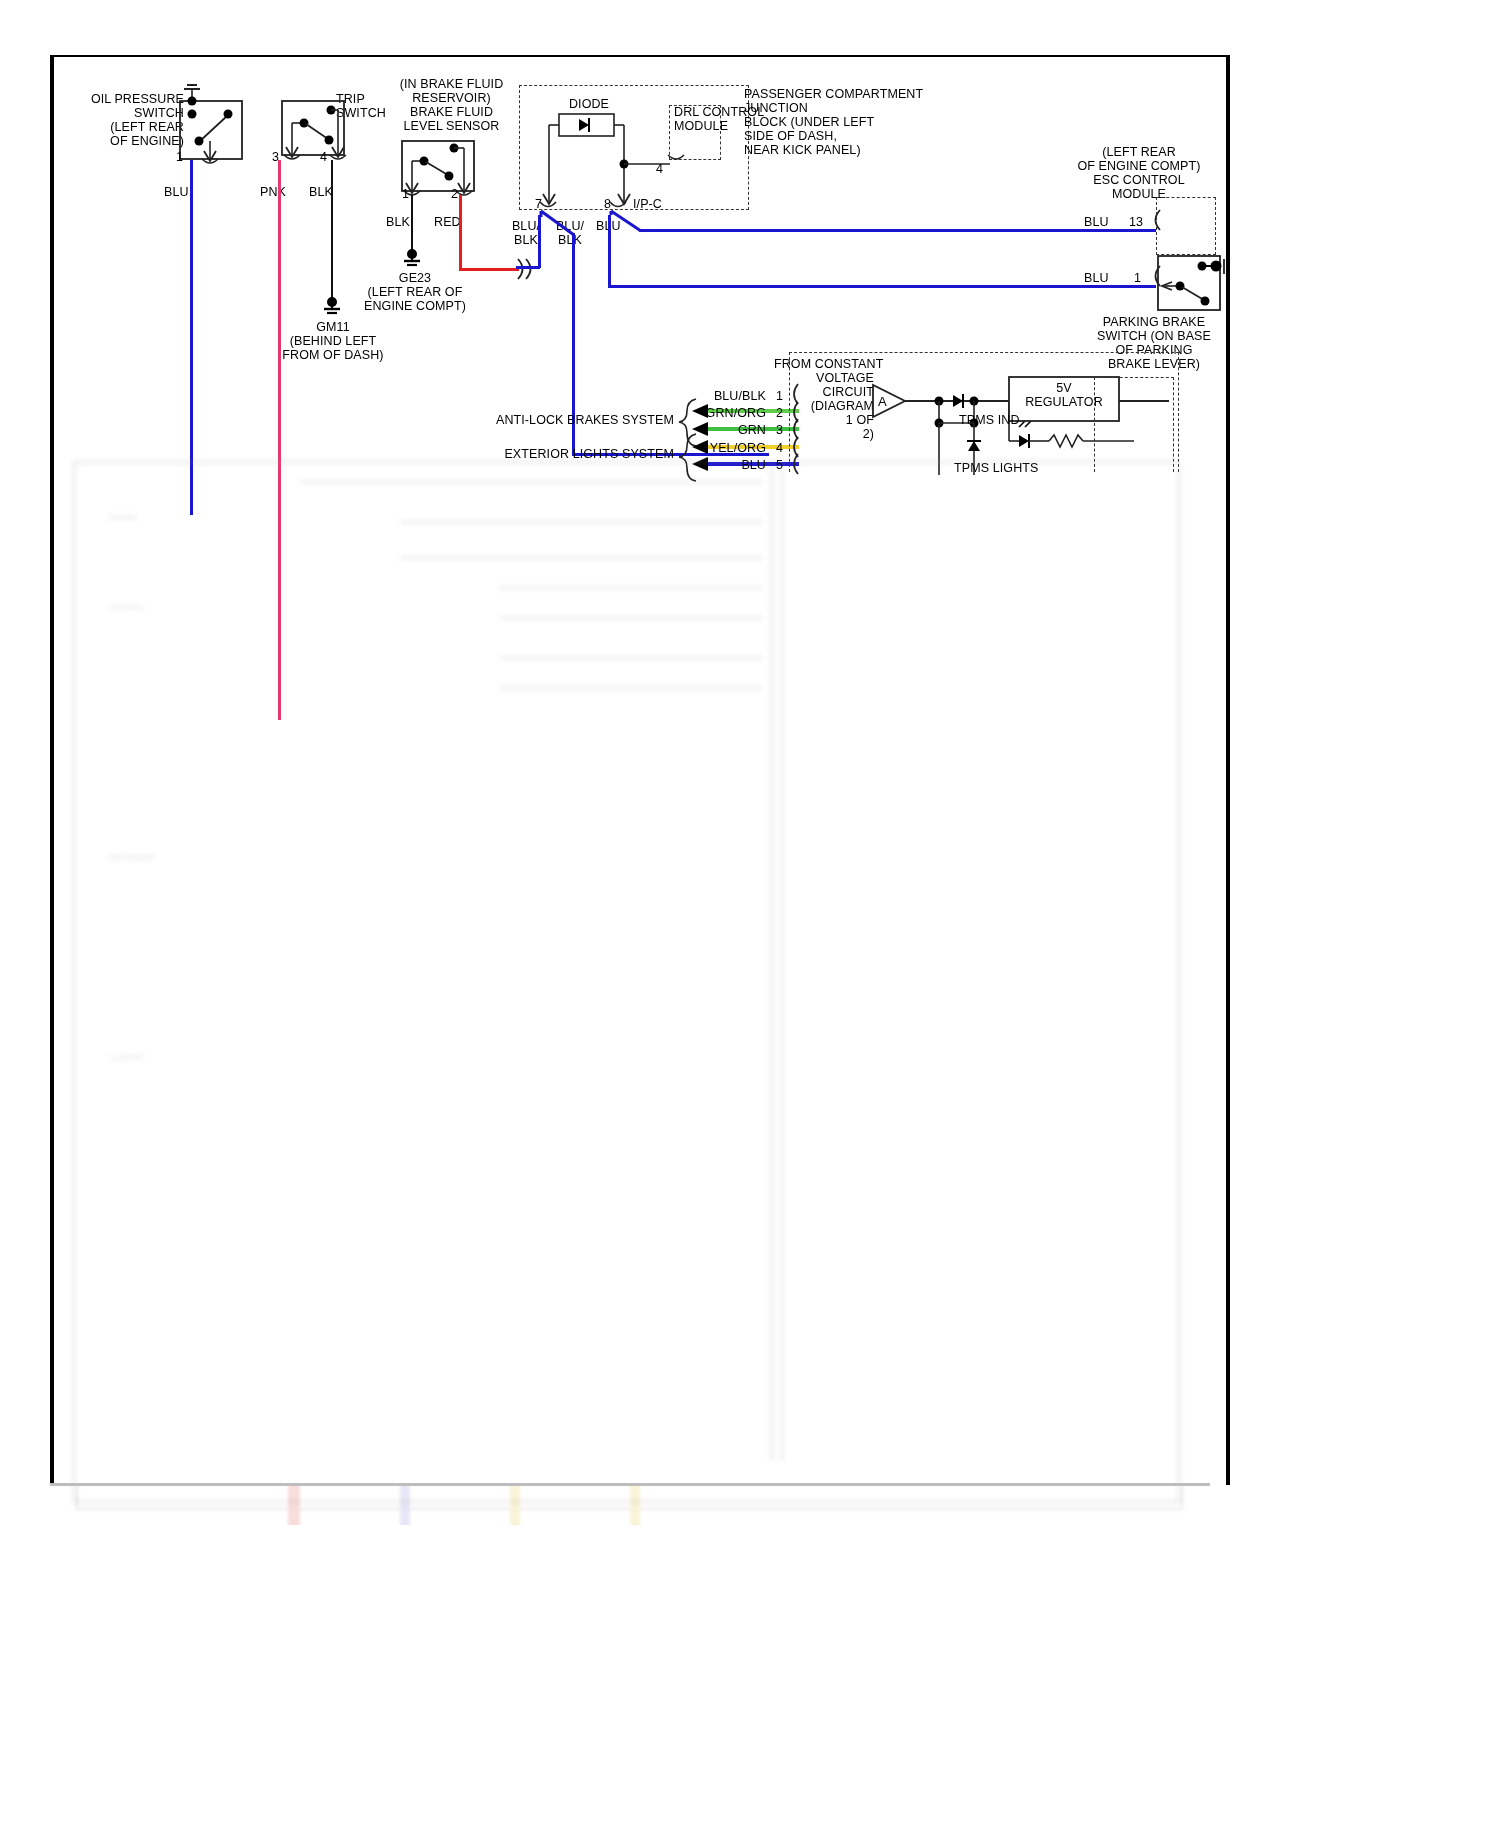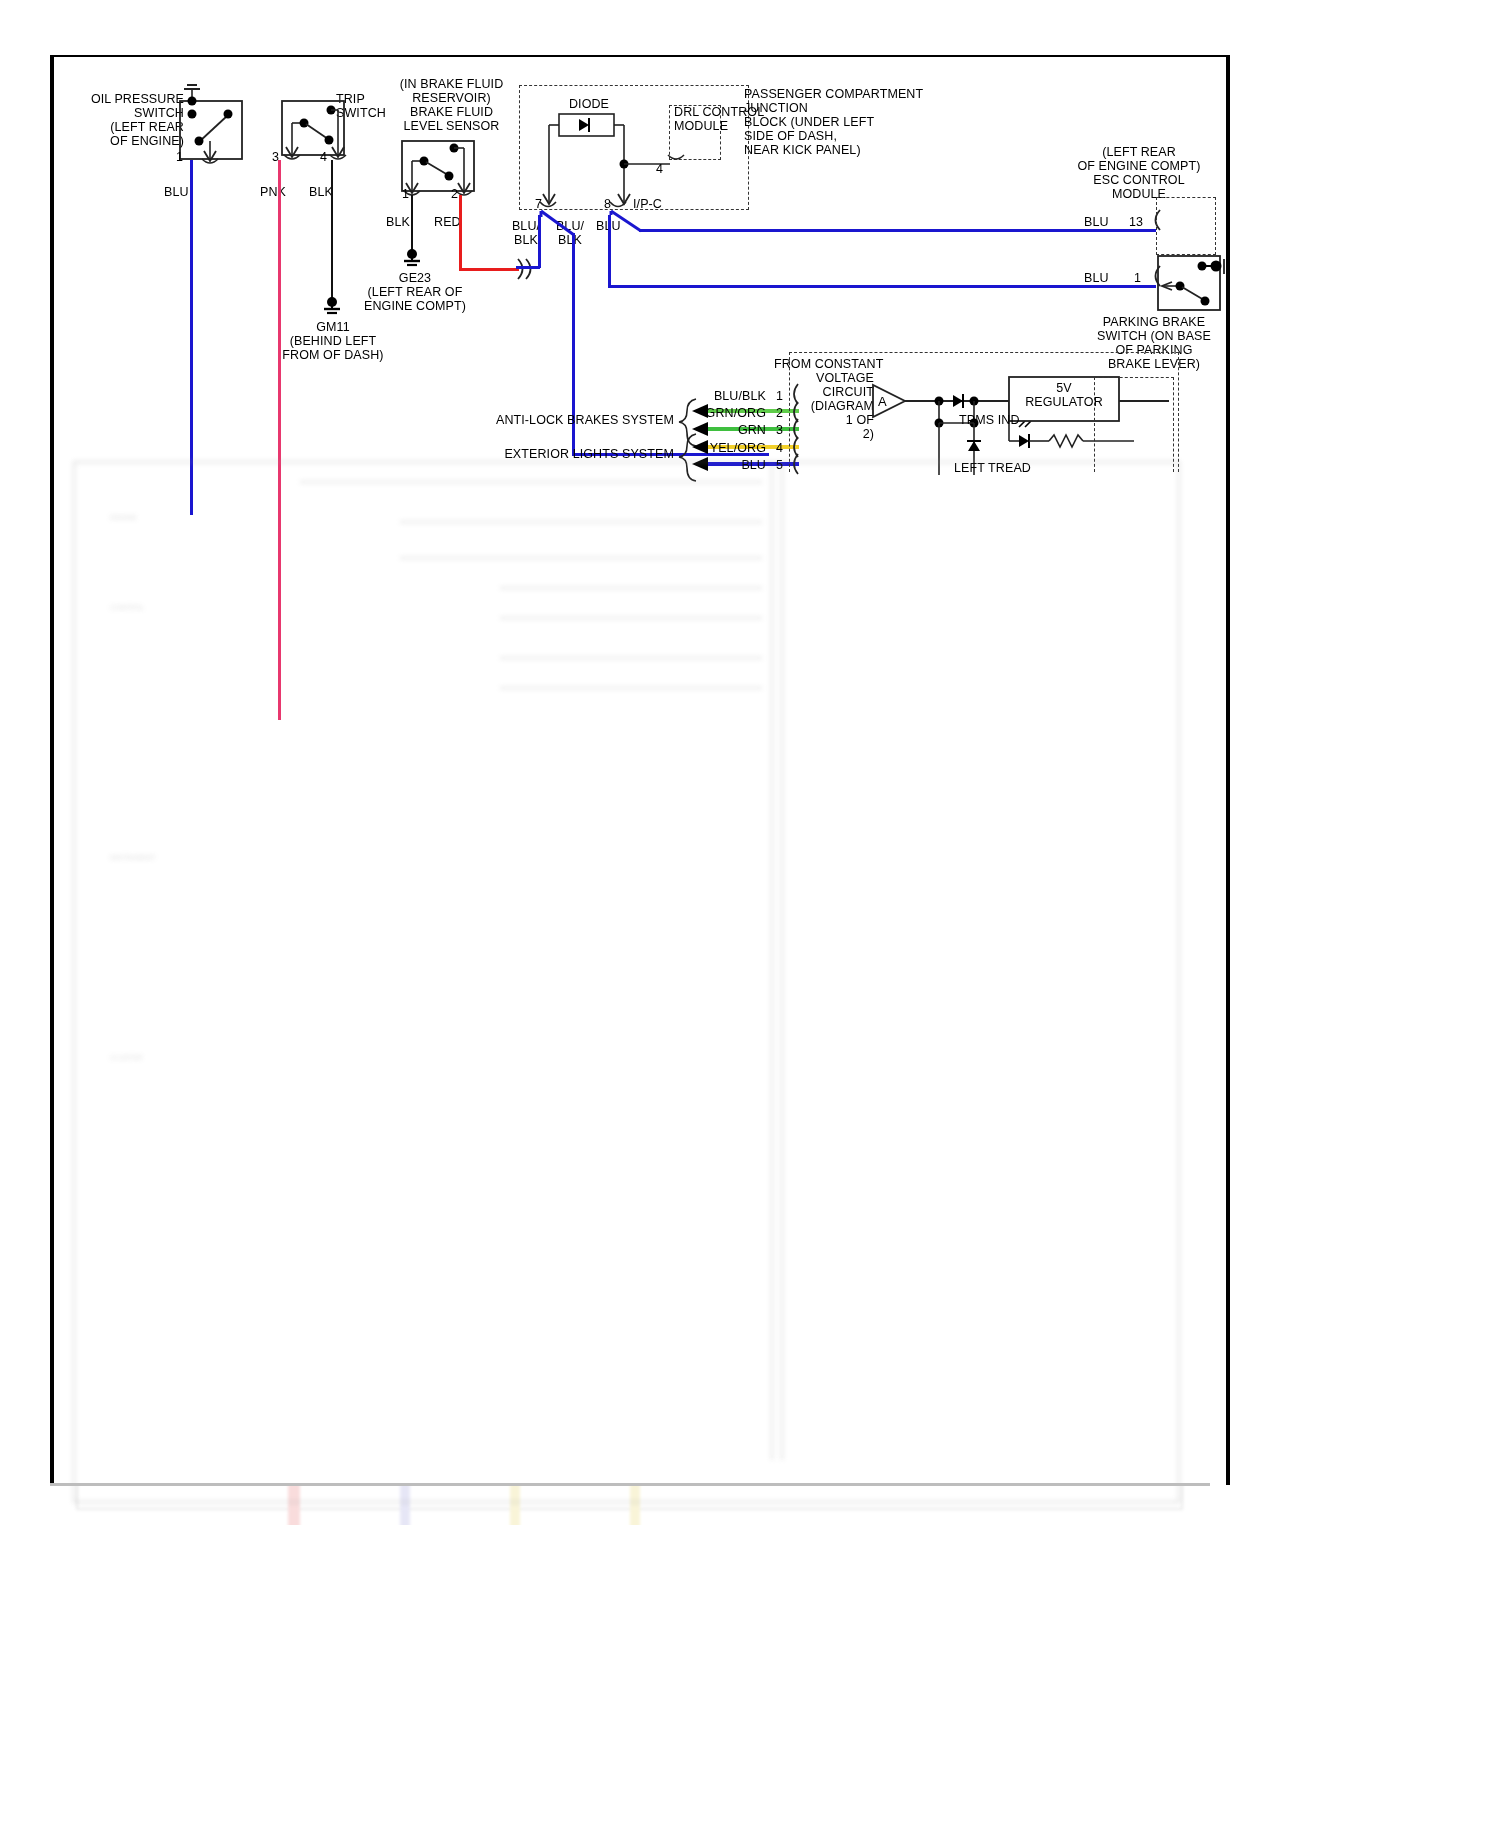--- a/index.html
+++ b/index.html
@@ -445,21 +445,21 @@
 
       <line x1="150" y1="52" x2="156" y2="46" stroke="#000" stroke-width="1.6"></line>
       <line x1="156" y1="52" x2="162" y2="46" stroke="#000" stroke-width="1.6"></line>
 
       <rect x="140" y="2" width="110" height="44" fill="#fff" stroke="#222" stroke-width="1.8"></rect>
       <line x1="250" y1="26" x2="300" y2="26" stroke="#222" stroke-width="1.8"></line>
     </svg>
     <div class="lbl c" style="left:955px; top:324px; width:110px;">5V
 REGULATOR</div>
     <div class="lbl" style="left:905px; top:356px;">TPMS IND</div>
-    <div class="lbl" style="left:900px; top:404px;">LEFT TREAD</div>
+    <div class="lbl" style="left:900px; top:404px;">TPMS LIGHTS</div>
     <div class="dbox" style="left:1040px; top:320px; width:80px; height:95px; border-bottom:none;"></div>
 
   </div>
 
   <div style="position:absolute; left:50px; top:460px; width:1160px; height:1060px; pointer-events:none;">
     <svg width="1160" height="1060" viewBox="0 0 1160 1060" class="blur-layer2">
       <g stroke="#9a9a9a" stroke-width="2" fill="none">
         <rect x="24" y="2" width="1105" height="1040"></rect>
         <line x1="722" y1="2" x2="722" y2="1000"></line>
         <line x1="732" y1="2" x2="732" y2="1000"></line>

